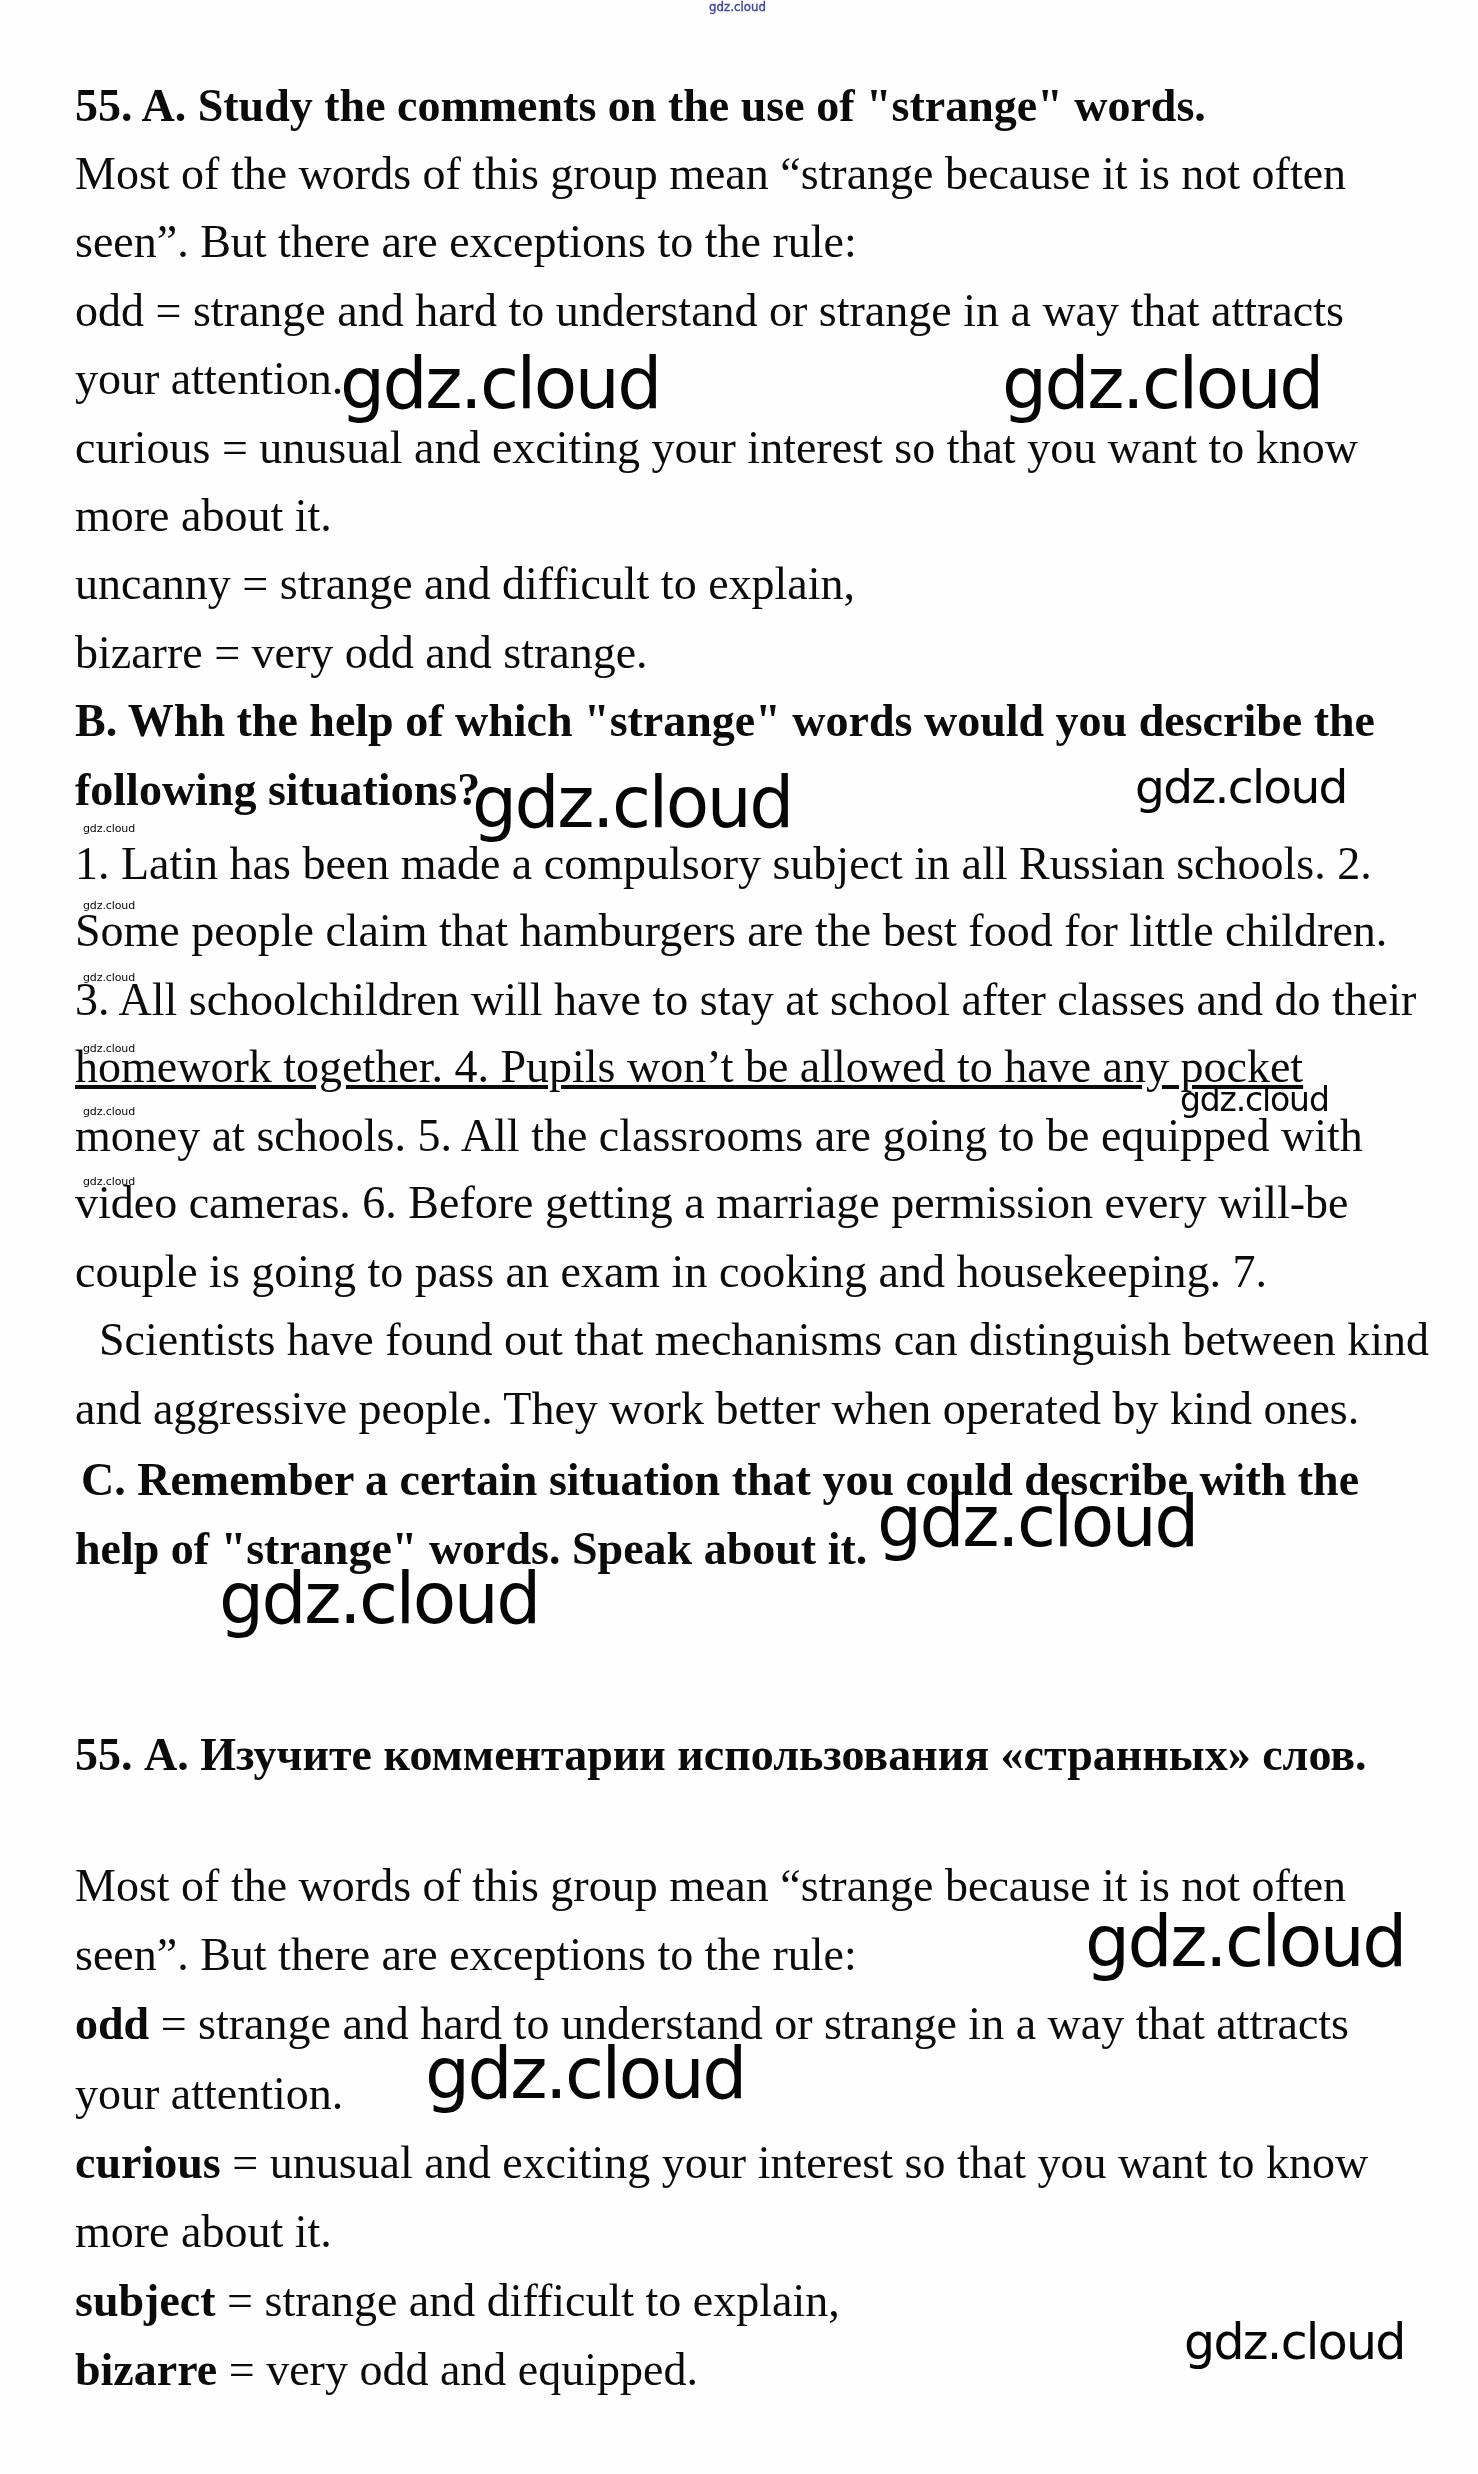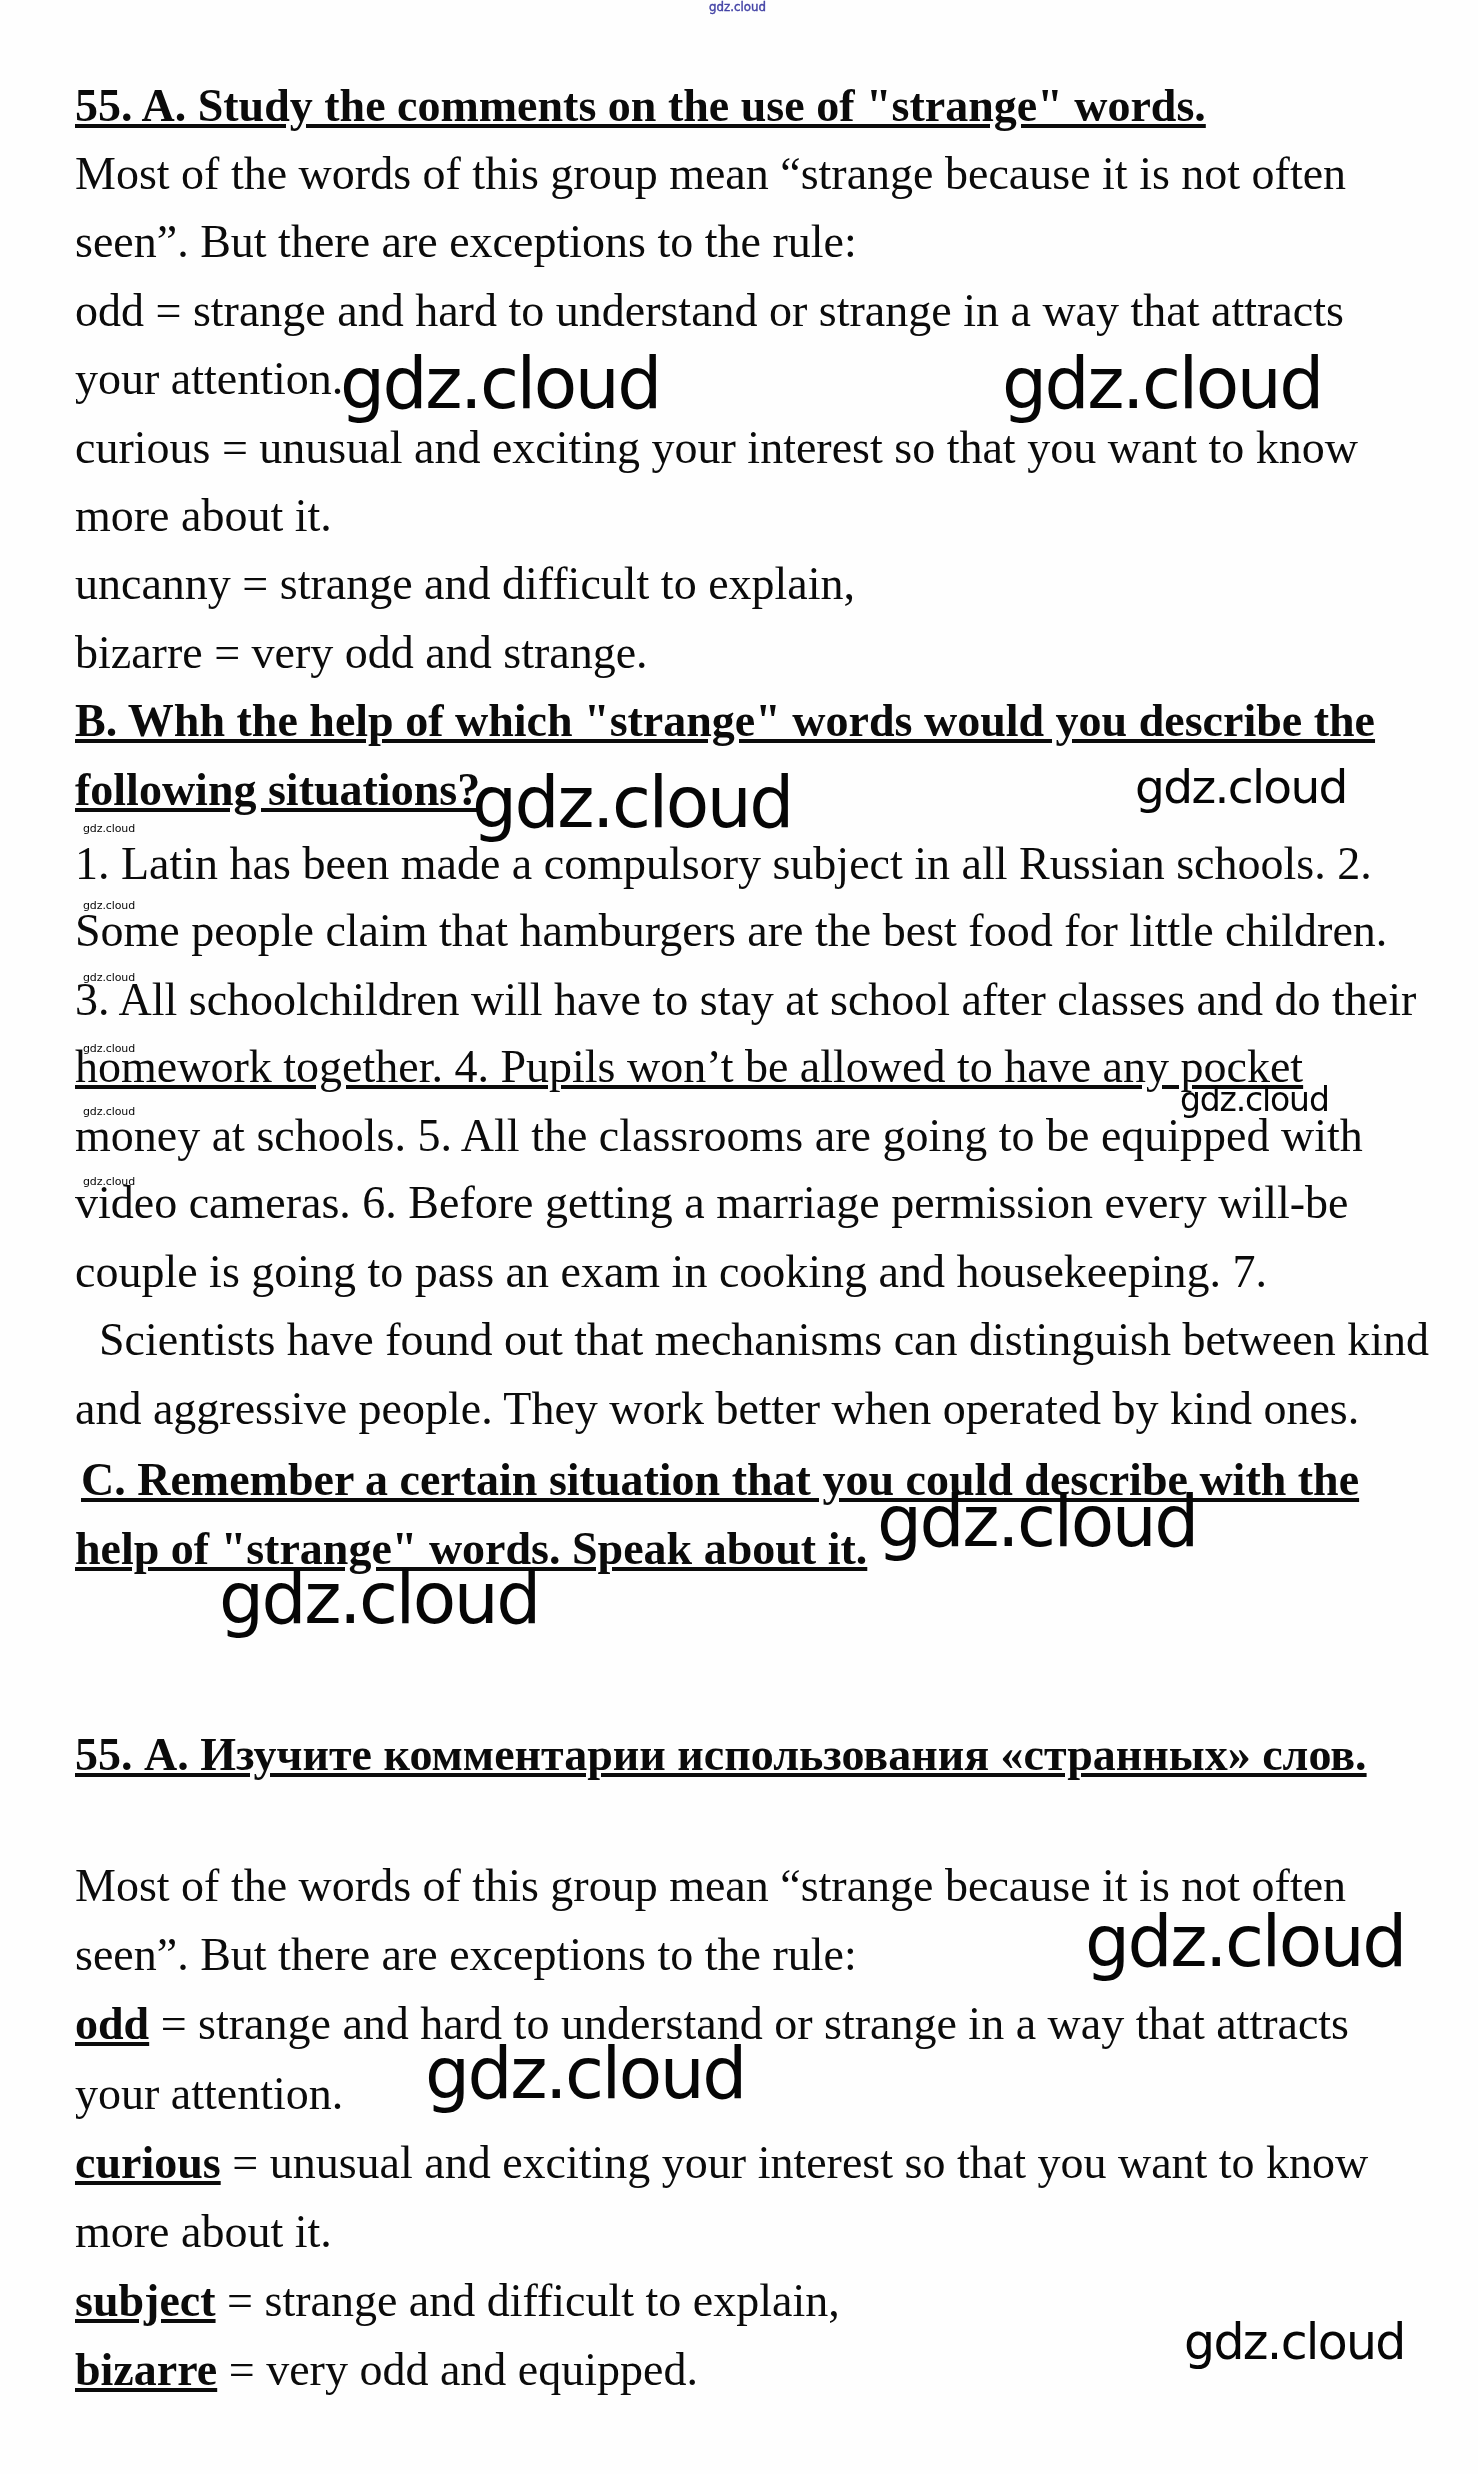--- a/index.html
+++ b/index.html
@@ -12,21 +12,21 @@
     font-family: "Liberation Serif", serif;
     color: #0b0b0b;
   }
   .line {
     position: absolute;
     white-space: nowrap;
     font-size: 46px;
     line-height: 1;
     letter-spacing: 0;
   }
-  .line .b { font-weight: bold; text-decoration: underline; }
+  .line .b { font-weight: bold; }
   .wm {
     position: absolute;
     white-space: nowrap;
     line-height: 1;
     font-family: "DejaVu Sans", sans-serif;
     letter-spacing: -0.035em;
     color: #060606;
   }
   .wm-top {
     color: #4a4aac;

